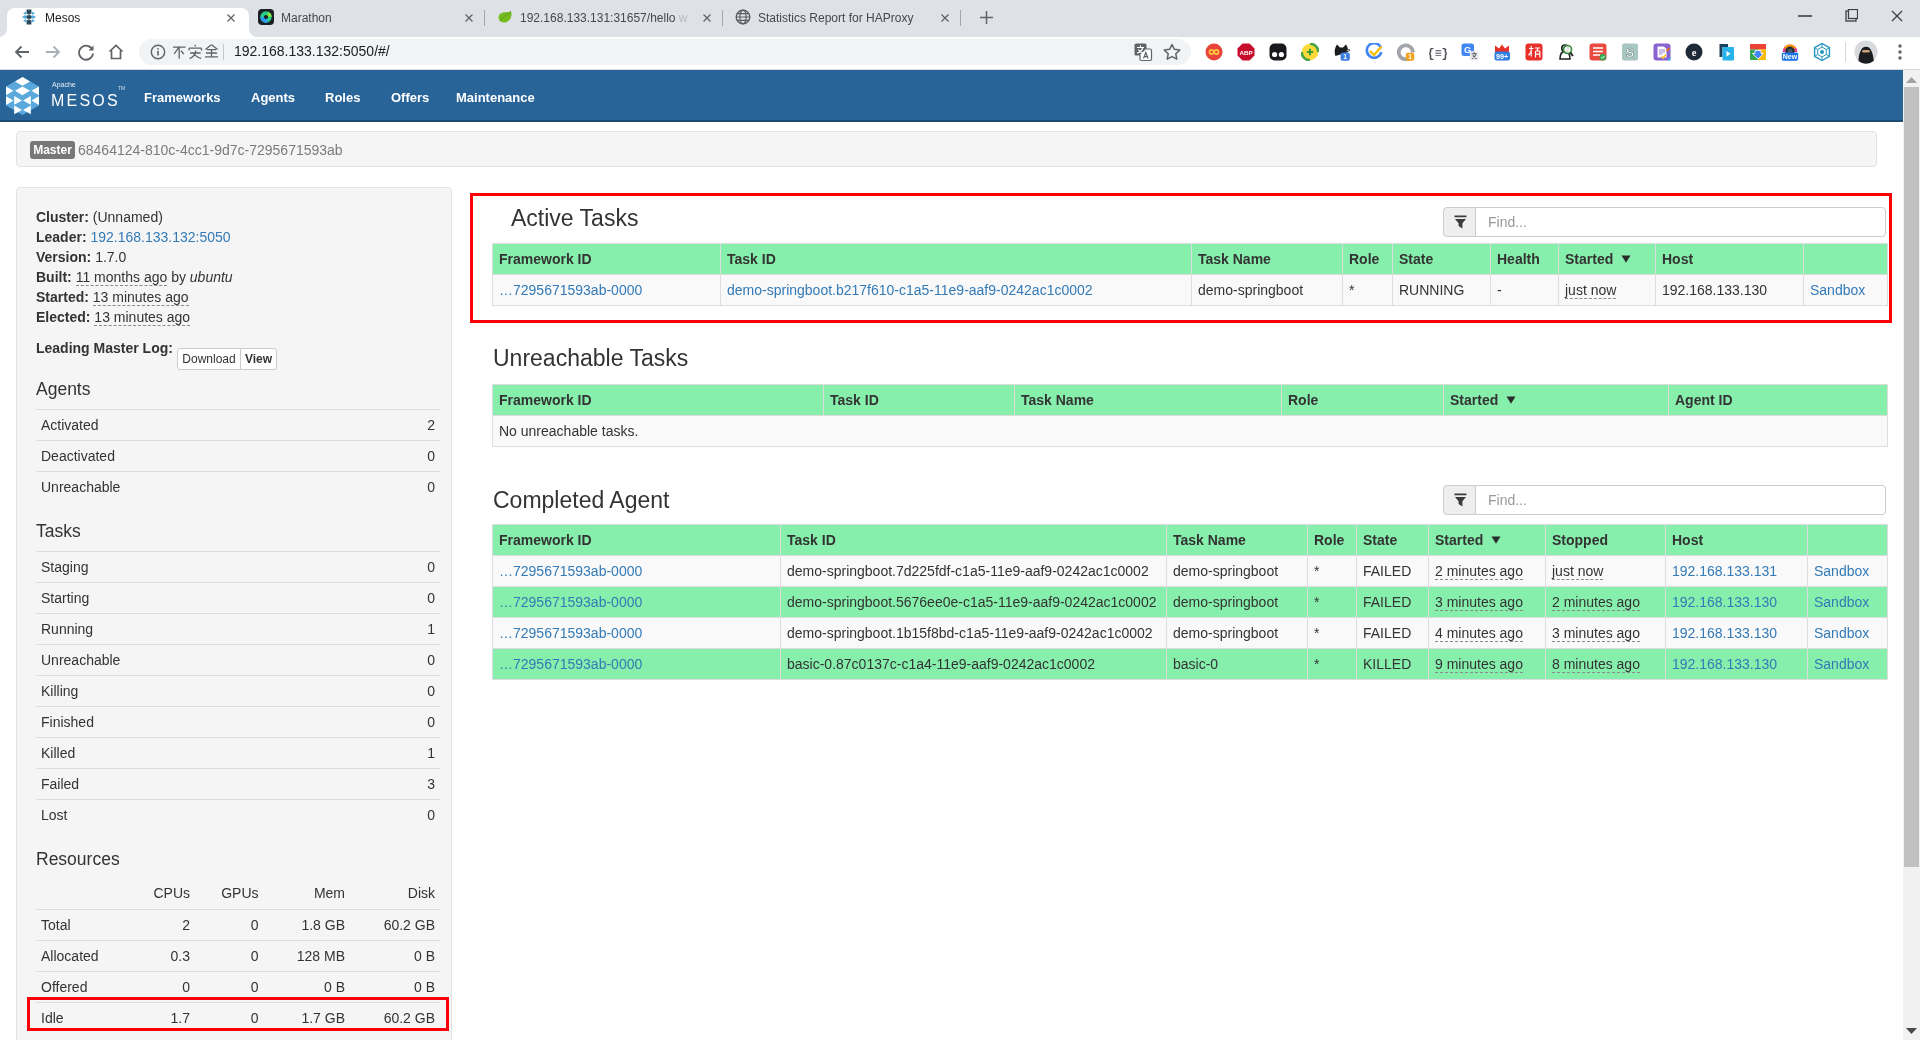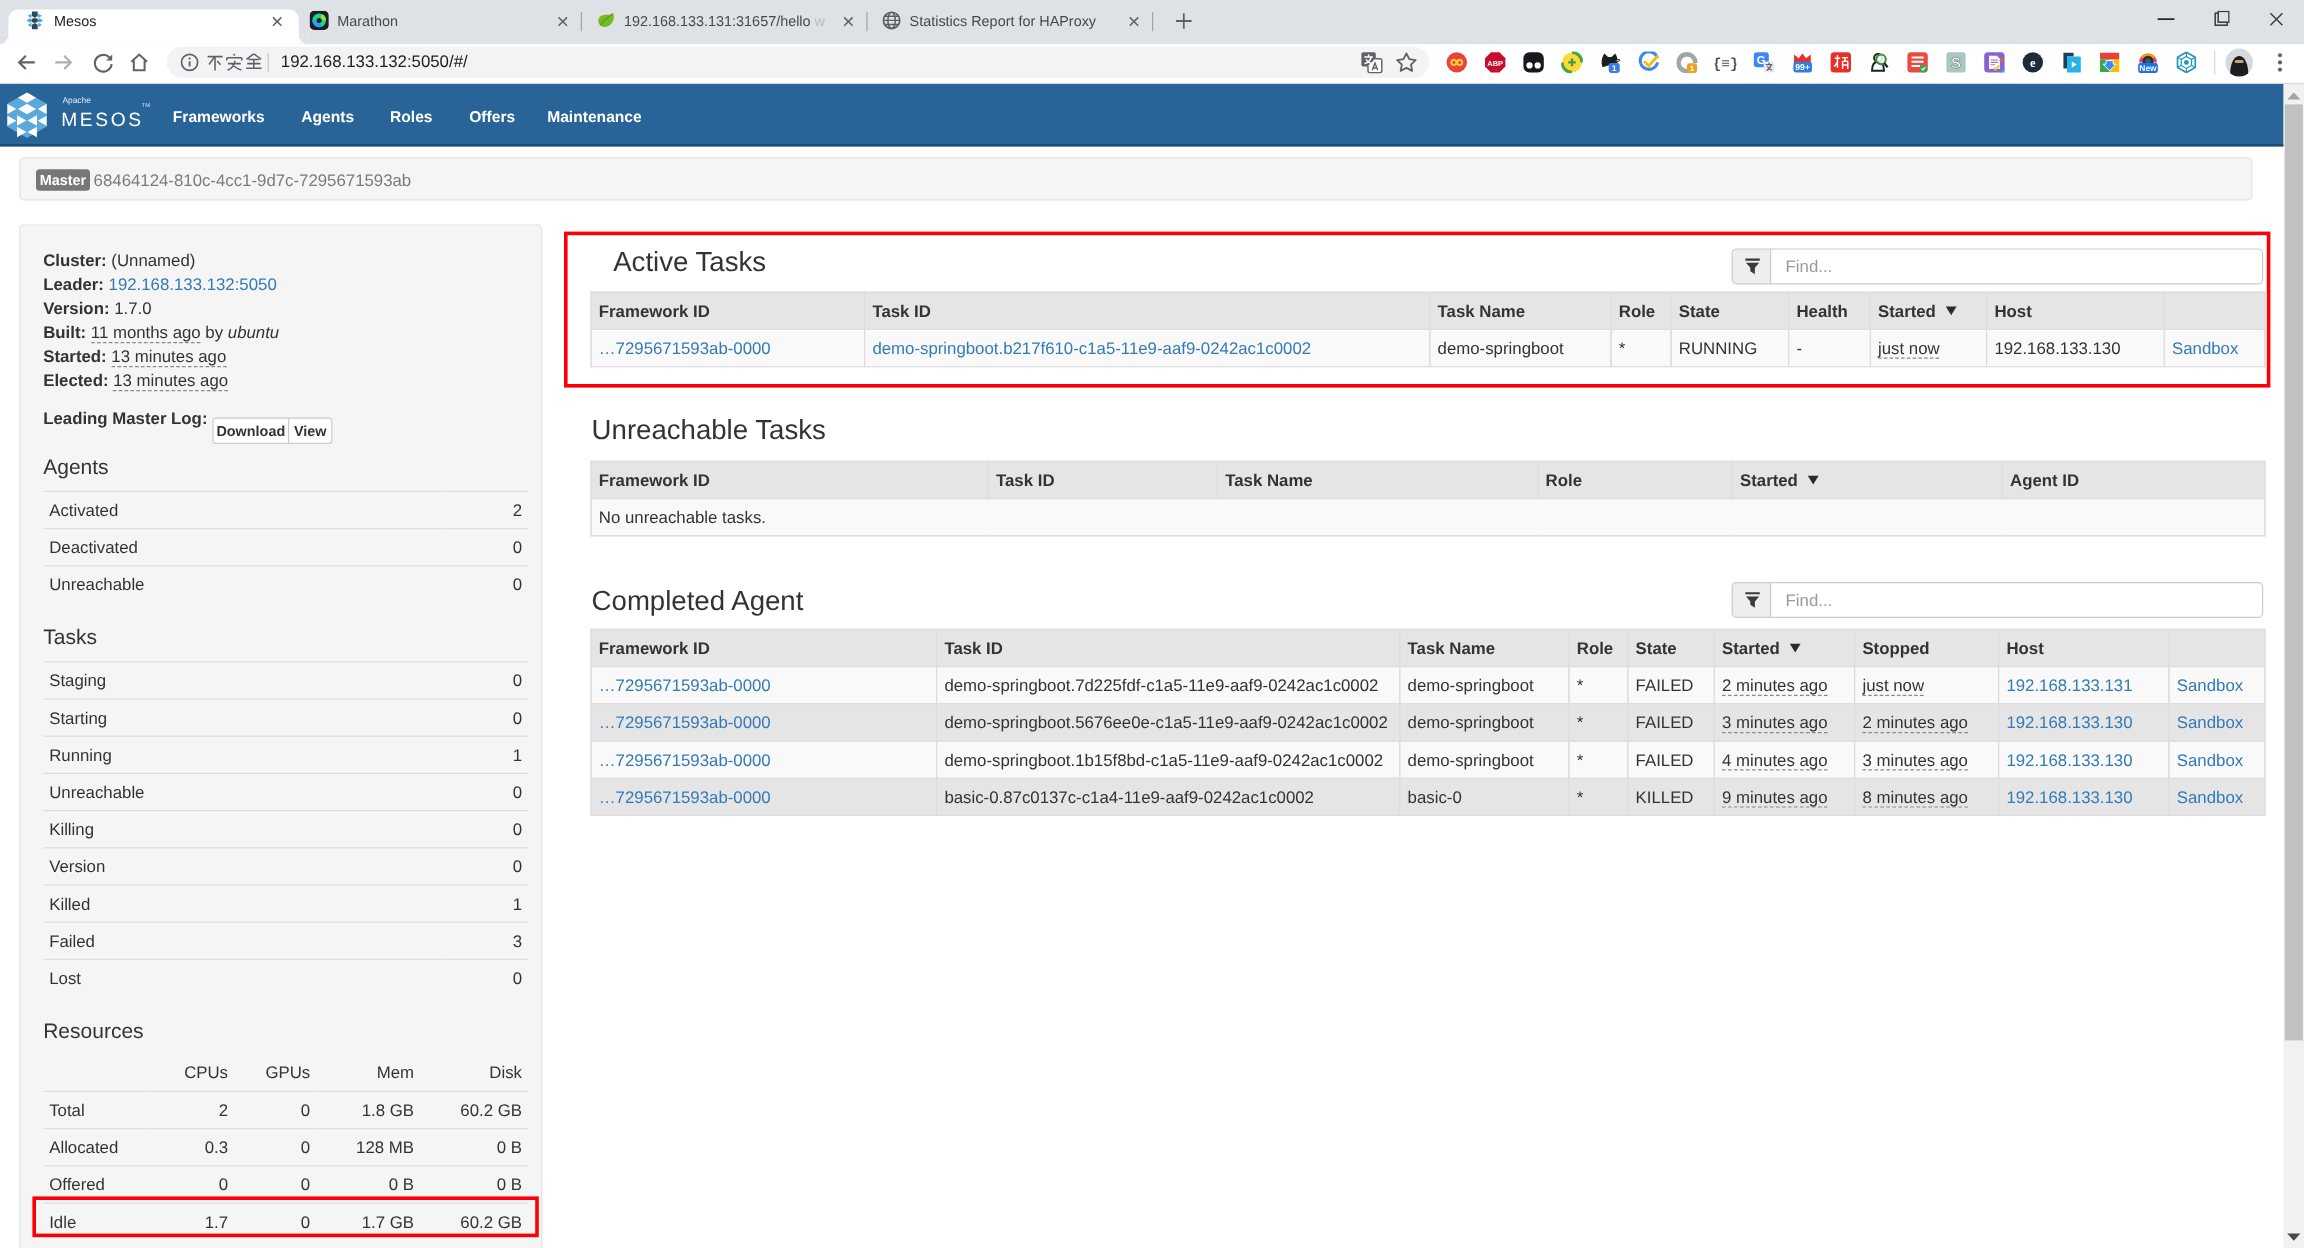--- a/index.html
+++ b/index.html
@@ -35,21 +35,21 @@
 .shead { position:absolute; left:36px; font-size:17.5px; color:#333; line-height:18px; }
 .stable { position:absolute; left:36px; width:404px; border-collapse:collapse; font-size:14px; color:#333; }
 .stable td, .stable th { border-top:1px solid #ddd; padding:5px 5px; line-height:20px; font-weight:normal; height:31px;}
 .stable .r { text-align:right; }
 .stable thead th { border-top:none; }
 a.lk { color:#337ab7; text-decoration:none; }
 .dot { border-bottom:1px dashed #8a8a8a; }
 
 .mtitle { position:absolute; font-size:23px; color:#333; line-height:23px; white-space:nowrap; }
 .mtable { position:absolute; left:492px; width:1395px; border-collapse:collapse; table-layout:fixed;
-  font-size:14px; color:#333; background:#e5e5e5; }
+  font-size:14px; color:#333; background:#86efac; }
 .mtable th, .mtable td { border:1px solid #ddd; padding:5px 6px; line-height:20px; height:31px;
   text-align:left; overflow:hidden; white-space:nowrap; }
 .mtable th { font-weight:bold; }
 .mtable tr.odd td { background:#f9f9f9; }
 .findgrp { position:absolute; width:487px; height:30px; }
 .findadd { position:absolute; left:0; top:0; width:33px; height:30px; background:#eee;
   border:1px solid #ccc; border-radius:4px 0 0 4px; }
 .findin { position:absolute; left:32px; top:0; width:411px; height:30px; background:#fff;
   border:1px solid #ccc; border-radius:0 4px 4px 0; color:#999; font-size:14px; line-height:28px; padding-left:12px; }
 .redbox { position:absolute; border:3px solid #fb0007; }
@@ -332,21 +332,21 @@
 <div id="masterid">68464124-810c-4cc1-9d7c-7295671593ab</div>
 <div id="sidebar"></div>
 <div id="sidebar-content">
   <div class="sline" style="top:207px"><b>Cluster:</b> (Unnamed)</div>
   <div class="sline" style="top:227px"><b>Leader:</b> <a class="lk">192.168.133.132:5050</a></div>
   <div class="sline" style="top:247px"><b>Version:</b> 1.7.0</div>
   <div class="sline" style="top:267px"><b>Built:</b> <span class="dot">11 months ago</span> by <i>ubuntu</i></div>
   <div class="sline" style="top:287px"><b>Started:</b> <span class="dot">13 minutes ago</span></div>
   <div class="sline" style="top:307px"><b>Elected:</b> <span class="dot">13 minutes ago</span></div>
   <div class="sline" style="top:338px"><b>Leading Master Log:</b></div>
-  <div class="btn" style="left:177px; top:348px; width:64px; border-radius:3px 0 0 3px;font-weight:bold;">Download</div>
+  <div class="btn" style="left:177px; top:348px; width:64px; border-radius:3px 0 0 3px;">Download</div>
   <div class="btn" style="left:240px; top:348px; width:37px; border-radius:0 3px 3px 0;font-weight:bold;">View</div>
   <div class="shead" style="top:380px">Agents</div>
   <table class="stable" style="top:409px">
     <tbody>
         <tr>
           <td>Activated</td>
           <td class="r">2</td>
         </tr>
     <tr>
           <td>Deactivated</td>
@@ -375,21 +375,21 @@
         </tr>
     <tr>
           <td>Unreachable</td>
           <td class="r">0</td>
         </tr>
     <tr>
           <td>Killing</td>
           <td class="r">0</td>
         </tr>
     <tr>
-          <td>Version</td>
+          <td>Finished</td>
           <td class="r">0</td>
         </tr>
     <tr>
           <td>Killed</td>
           <td class="r">1</td>
         </tr>
     <tr>
           <td>Failed</td>
           <td class="r">3</td>
         </tr>

